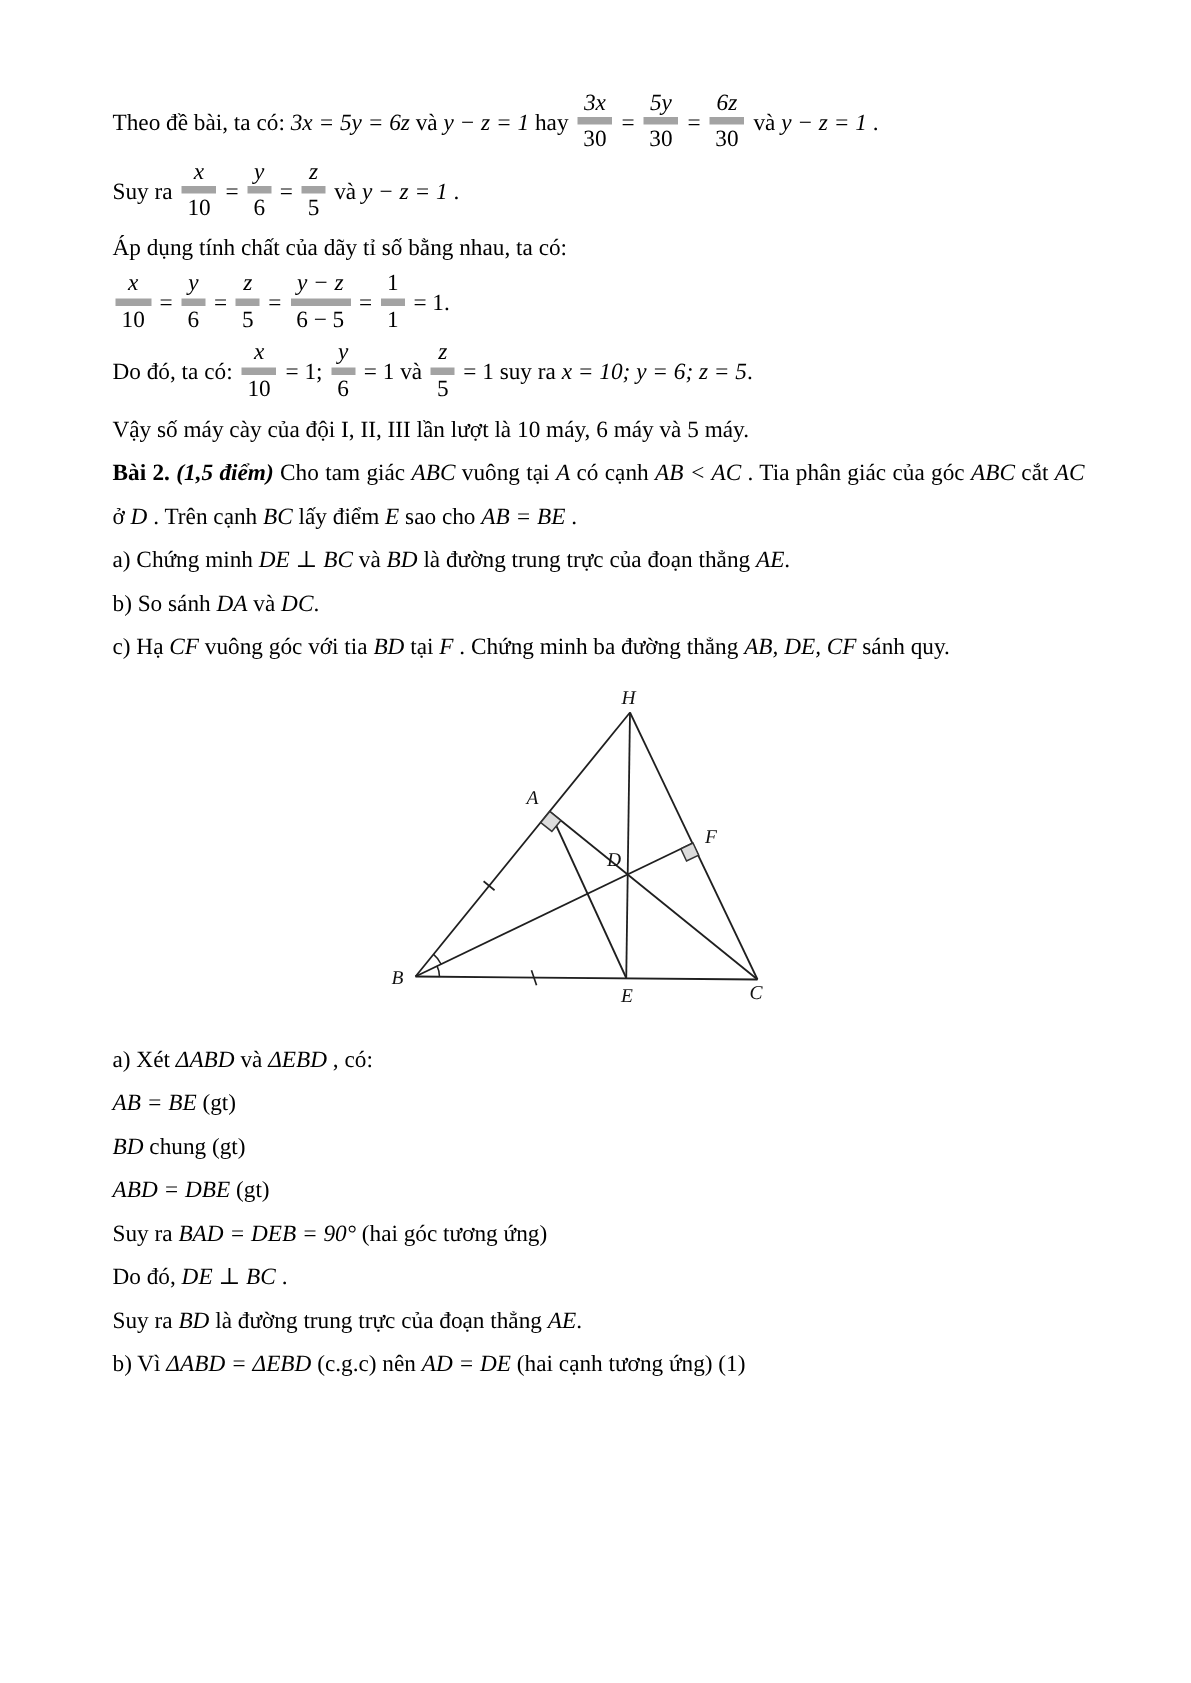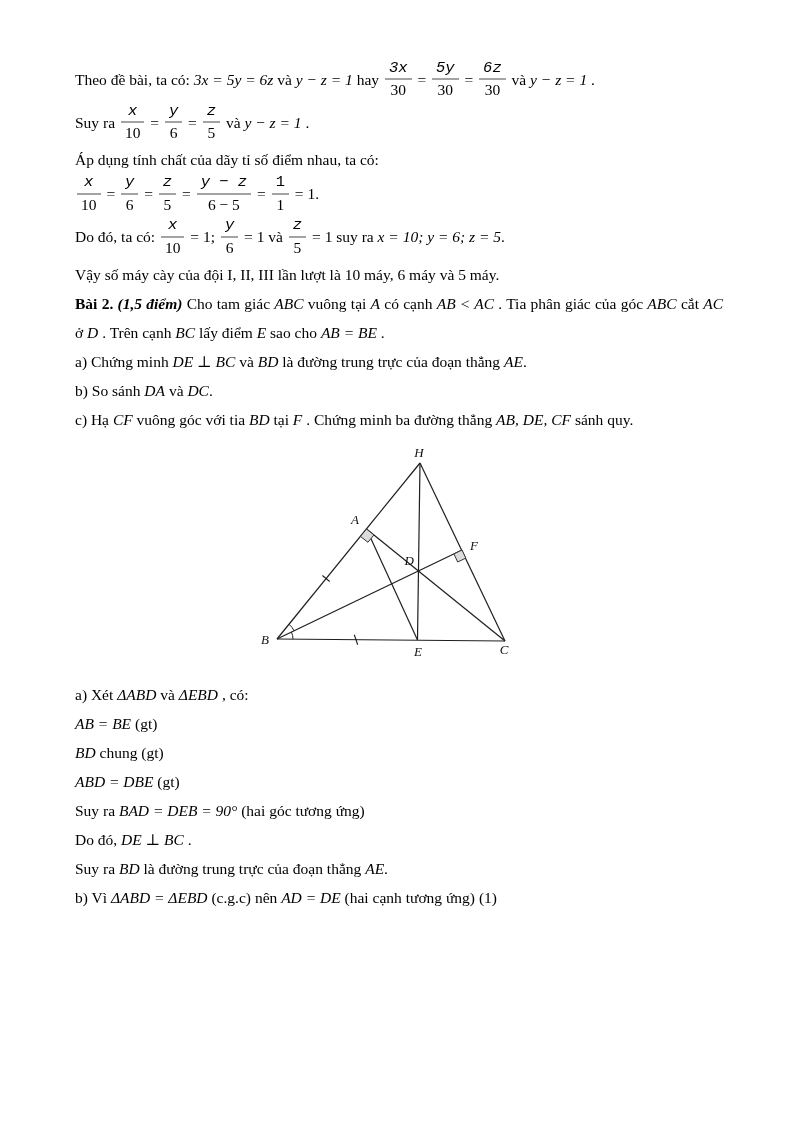--- a/index.html
+++ b/index.html
@@ -35,23 +35,22 @@
     display: inline-block;
     vertical-align: middle;
     text-align: center;
     line-height: 1.12;
     margin: 2px 2px;
     position: relative;
     top: -2px;
   }
   .frac .num {
     display: block;
-    border-bottom: 2px solid #a3a3a3;
+    border-bottom: 5px solid #a3a3a3;
     padding: 0 4px 1px 4px;
-    font-family: Liberation Mono, monospace;
   }
   .frac .den {
     display: block;
     padding: 1px 4px 0 4px;
   }
   .fig {
     margin: 6px 0 8px 163px;
     width: 325px;
     height: 232px;
   }
@@ -63,21 +62,21 @@
   }
 </style>
 </head>
 <body>
 
 <div class="page-content">
 
   <div id="sec-intro">
       <p class="doc-line nowrap"><span class="">Theo đề bài, ta có: </span><span class="m">3x = 5y = 6z</span><span class=""> và </span><span class="m">y − z = 1</span><span class=""> hay </span><span class="frac"><span class="num m">3x</span><span class="den">30</span></span><span class=""> = </span><span class="frac"><span class="num m">5y</span><span class="den">30</span></span><span class=""> = </span><span class="frac"><span class="num m">6z</span><span class="den">30</span></span><span class=""> và </span><span class="m">y − z = 1</span><span class=""> .</span></p>
       <p class="doc-line"><span class="">Suy ra </span><span class="frac"><span class="num m">x</span><span class="den">10</span></span><span class=""> = </span><span class="frac"><span class="num m">y</span><span class="den">6</span></span><span class=""> = </span><span class="frac"><span class="num m">z</span><span class="den">5</span></span><span class=""> và </span><span class="m">y − z = 1</span><span class=""> .</span></p>
-      <p class="doc-line"><span class="">Áp dụng tính chất của dãy tỉ số điểm nhau, ta có:</span></p>
+      <p class="doc-line"><span class="">Áp dụng tính chất của dãy tỉ số bằng nhau, ta có:</span></p>
       <p class="doc-line"><span class="frac"><span class="num m">x</span><span class="den">10</span></span><span class=""> = </span><span class="frac"><span class="num m">y</span><span class="den">6</span></span><span class=""> = </span><span class="frac"><span class="num m">z</span><span class="den">5</span></span><span class=""> = </span><span class="frac"><span class="num m">y − z</span><span class="den">6 − 5</span></span><span class=""> = </span><span class="frac"><span class="num">1</span><span class="den">1</span></span><span class=""> = 1.</span></p>
       <p class="doc-line"><span class="">Do đó, ta có: </span><span class="frac"><span class="num m">x</span><span class="den">10</span></span><span class=""> = 1; </span><span class="frac"><span class="num m">y</span><span class="den">6</span></span><span class=""> = 1 và </span><span class="frac"><span class="num m">z</span><span class="den">5</span></span><span class=""> = 1 suy ra </span><span class="m">x = 10; y = 6; z = 5</span><span class="">.</span></p>
       <p class="doc-line"><span class="">Vậy số máy cày của đội I, II, III lần lượt là 10 máy, 6 máy và 5 máy.</span></p>
       <p class="doc-line justify"><span class="b">Bài 2. </span><span class="bi">(1,5 điểm) </span><span class="">Cho tam giác </span><span class="m">ABC</span><span class=""> vuông tại </span><span class="m">A</span><span class=""> có cạnh </span><span class="m">AB &lt; AC</span><span class=""> . Tia phân giác của góc </span><span class="m">ABC</span><span class=""> cắt </span><span class="m">AC</span><span class=""> ở </span><span class="m">D</span><span class=""> . Trên cạnh </span><span class="m">BC</span><span class=""> lấy điểm </span><span class="m">E</span><span class=""> sao cho </span><span class="m">AB = BE</span><span class=""> .</span></p>
       <p class="doc-line"><span class="">a) Chứng minh </span><span class="m">DE ⊥ BC</span><span class=""> và </span><span class="m">BD</span><span class=""> là đường trung trực của đoạn thẳng </span><span class="m">AE</span><span class="">.</span></p>
       <p class="doc-line"><span class="">b) So sánh </span><span class="m">DA</span><span class=""> và </span><span class="m">DC</span><span class="">.</span></p>
       <p class="doc-line"><span class="">c) Hạ </span><span class="m">CF</span><span class=""> vuông góc với tia </span><span class="m">BD</span><span class=""> tại </span><span class="m">F</span><span class=""> . Chứng minh ba đường thẳng </span><span class="m">AB, DE, CF</span><span class=""> sánh quy.</span></p>
     </div>
 
   <div class="fig">

